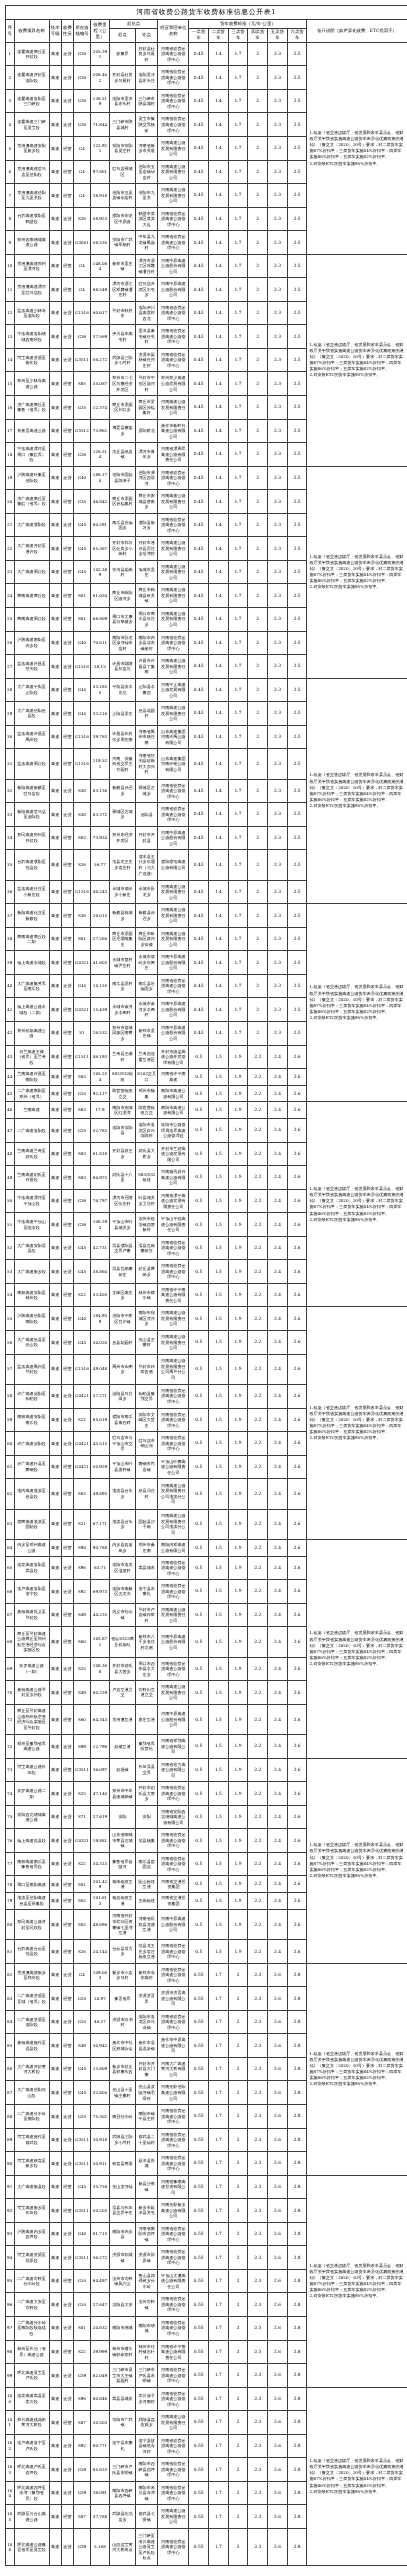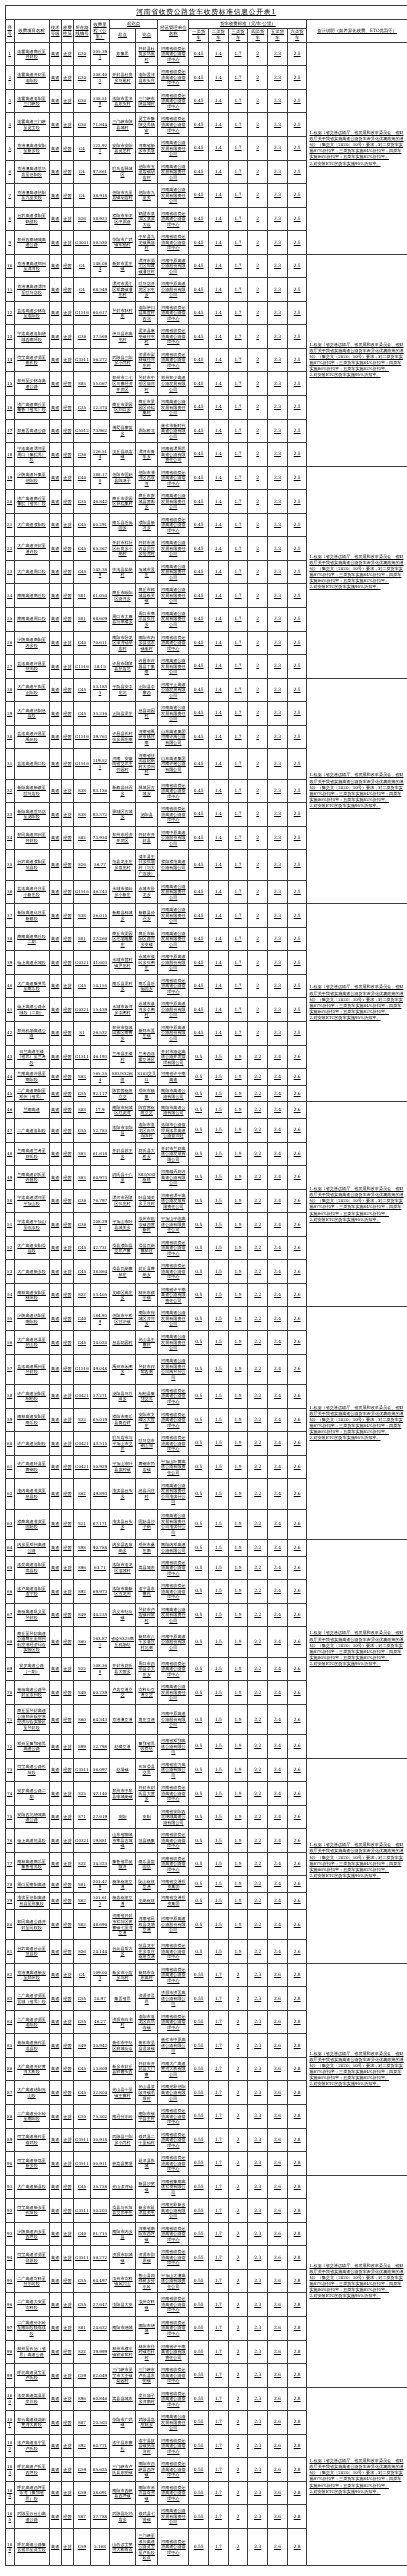--- a/index.html
+++ b/index.html
@@ -1,18 +1,18 @@
 <!DOCTYPE html>
 <html style="font-size:11px"><head>
 <meta charset="utf-8">
 <style>
   html,body{margin:0;padding:0;background:#ffffff;}
   body{width:407px;font-family:"DejaVu Serif","Liberation Serif",serif;color:#000;}
   .sheet{padding:5.4px 4.8px 4.1px 4.8px;}
-  table{border-collapse:collapse;table-layout:fixed;width:398px;height:2561px;text-decoration:underline;}
+  table{border-collapse:collapse;table-layout:fixed;width:398px;height:2561px;}
   col.c-seq{width:8.8px}col.c-name{width:35px}col.c-tech{width:12.2px}col.c-nat{width:12.2px}
   col.c-route{width:17px}col.c-km{width:19px}col.c-start{width:26px}col.c-end{width:22.4px}
   col.c-unit{width:31px}col.c-rate{width:19.7px}col.c-remark{width:100px}
   th,td{border:0.7px solid #3c3c3c;font-weight:normal;text-align:center;vertical-align:middle;
         padding:0.7px;word-break:break-all;line-height:1.35;font-size:4.1px;}
   .title-cell{font-size:6.8px;height:11.5px;letter-spacing:0.7px;line-height:1.1;}
   thead th{font-size:4.4px;}
   td.rate{font-size:4.4px;}
   td.remark{text-align:left;vertical-align:middle;font-size:4.1px;padding:1.4px 2px;line-height:1.5;}
   td.remark .rl{margin:0;}

